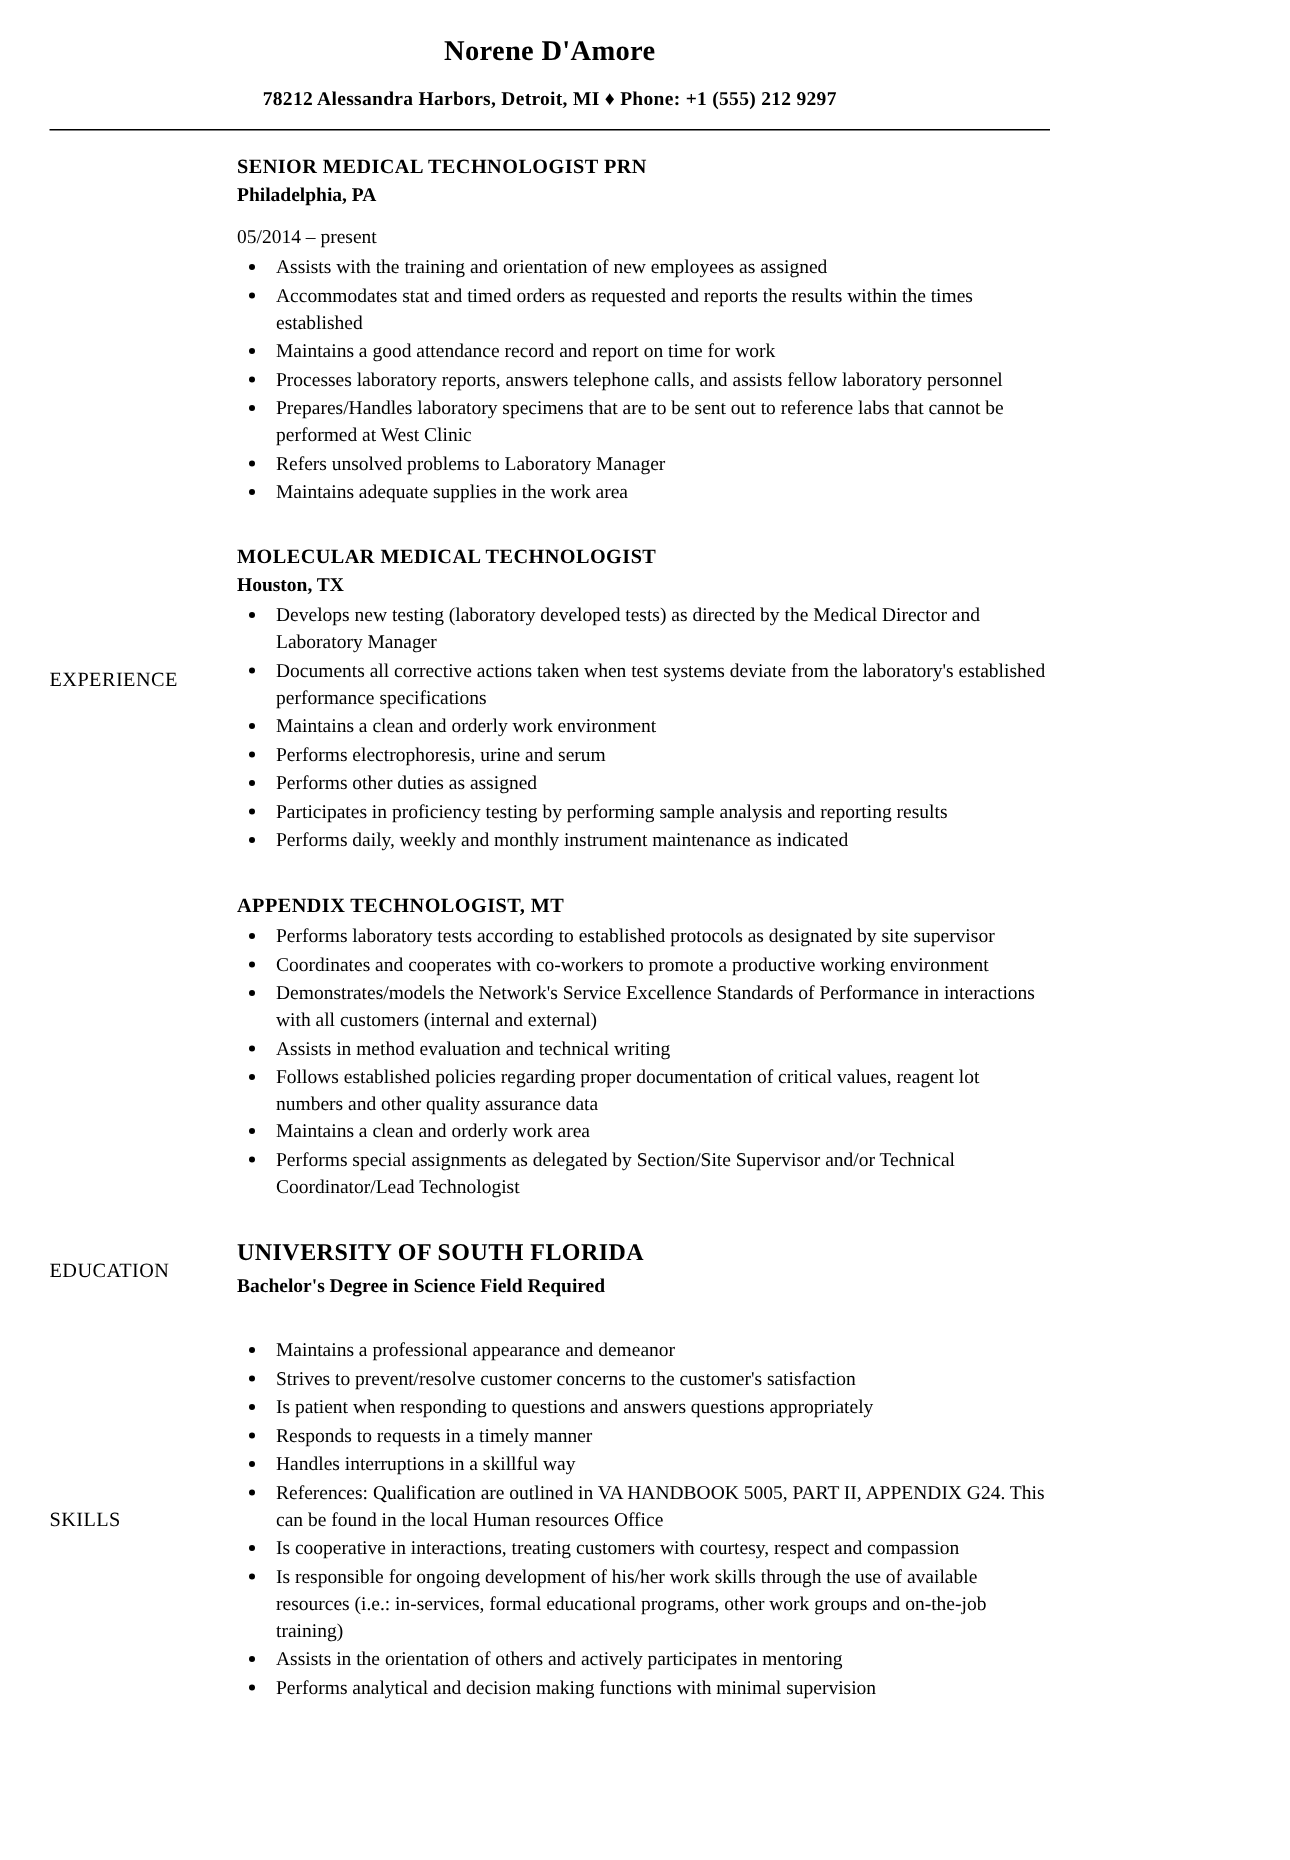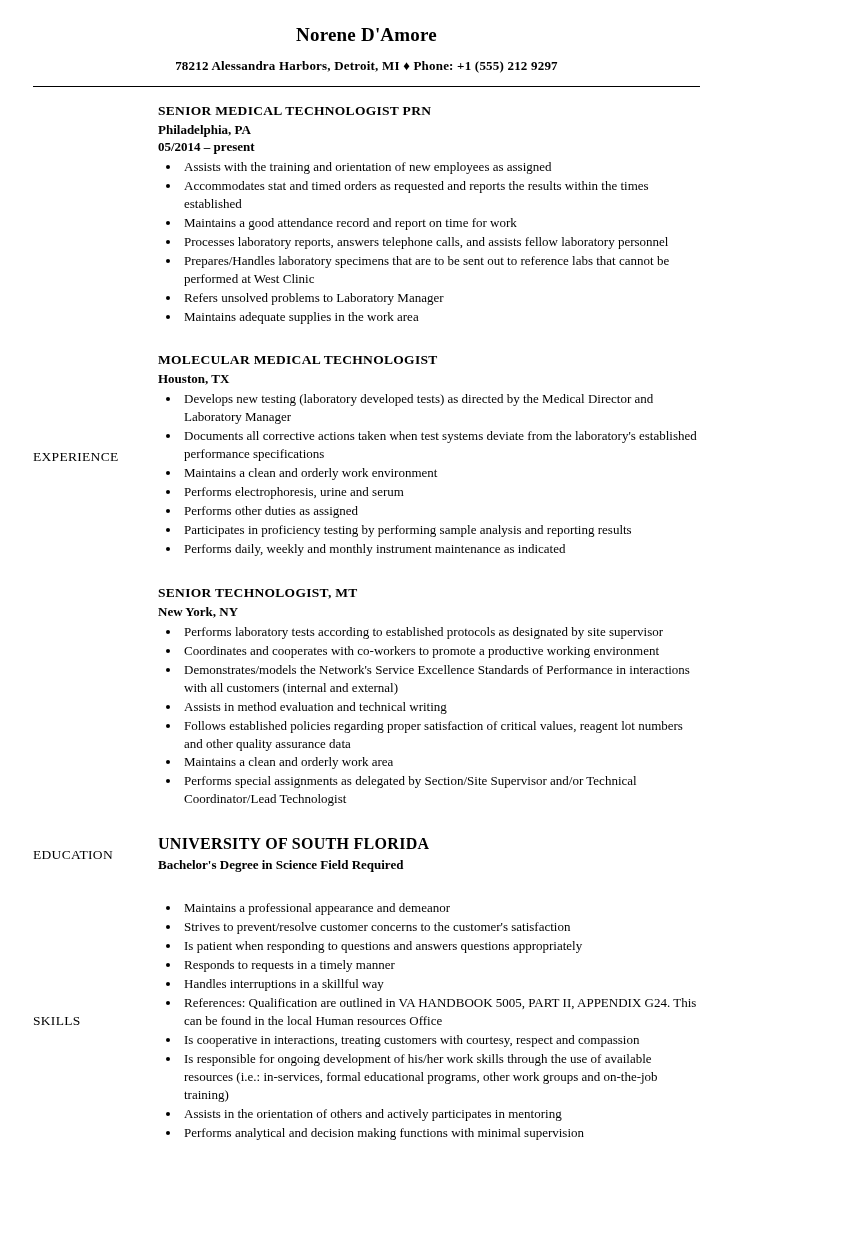--- a/index.html
+++ b/index.html
@@ -49,23 +49,22 @@
     font-weight: bold;
     letter-spacing: 0.3px;
   }
   .job-location {
     font-size: 13px;
     font-weight: bold;
     margin-top: 3px;
   }
   .job-dates {
     font-size: 13px;
-    margin-top: 1px;
+    margin-top: 12px;
     margin-bottom: 3px;
-    font-weight: bold;
   }
   ul.bullets {
     margin: 3px 0 0 0;
     padding-left: 23px;
     font-size: 13px;
     line-height: 1.38;
   }
   ul.bullets li {
     padding-left: 3px;
     margin-bottom: 1px;
@@ -120,28 +119,27 @@
           <li>Documents all corrective actions taken when test systems deviate from the laboratory's established performance specifications</li>
           <li>Maintains a clean and orderly work environment</li>
           <li>Performs electrophoresis, urine and serum</li>
           <li>Performs other duties as assigned</li>
           <li>Participates in proficiency testing by performing sample analysis and reporting results</li>
           <li>Performs daily, weekly and monthly instrument maintenance as indicated</li>
         </ul>
       </div>
 
       <div class="job">
-        <div class="job-title">SENIOR TECHNOLOGIST, MT</div>
-        <div class="job-location">New York, NY</div>
+        <div class="job-title">APPENDIX TECHNOLOGIST, MT</div>
         <ul class="bullets">
           <li>Performs laboratory tests according to established protocols as designated by site supervisor</li>
           <li>Coordinates and cooperates with co-workers to promote a productive working environment</li>
           <li>Demonstrates/models the Network's Service Excellence Standards of Performance in interactions with all customers (internal and external)</li>
           <li>Assists in method evaluation and technical writing</li>
-          <li>Follows established policies regarding proper satisfaction of critical values, reagent lot numbers and other quality assurance data</li>
+          <li>Follows established policies regarding proper documentation of critical values, reagent lot numbers and other quality assurance data</li>
           <li>Maintains a clean and orderly work area</li>
           <li>Performs special assignments as delegated by Section/Site Supervisor and/or Technical Coordinator/Lead Technologist</li>
         </ul>
       </div>
 
     </div>
   </div>
 
   <div class="section">
     <div class="section-label">EDUCATION</div>

